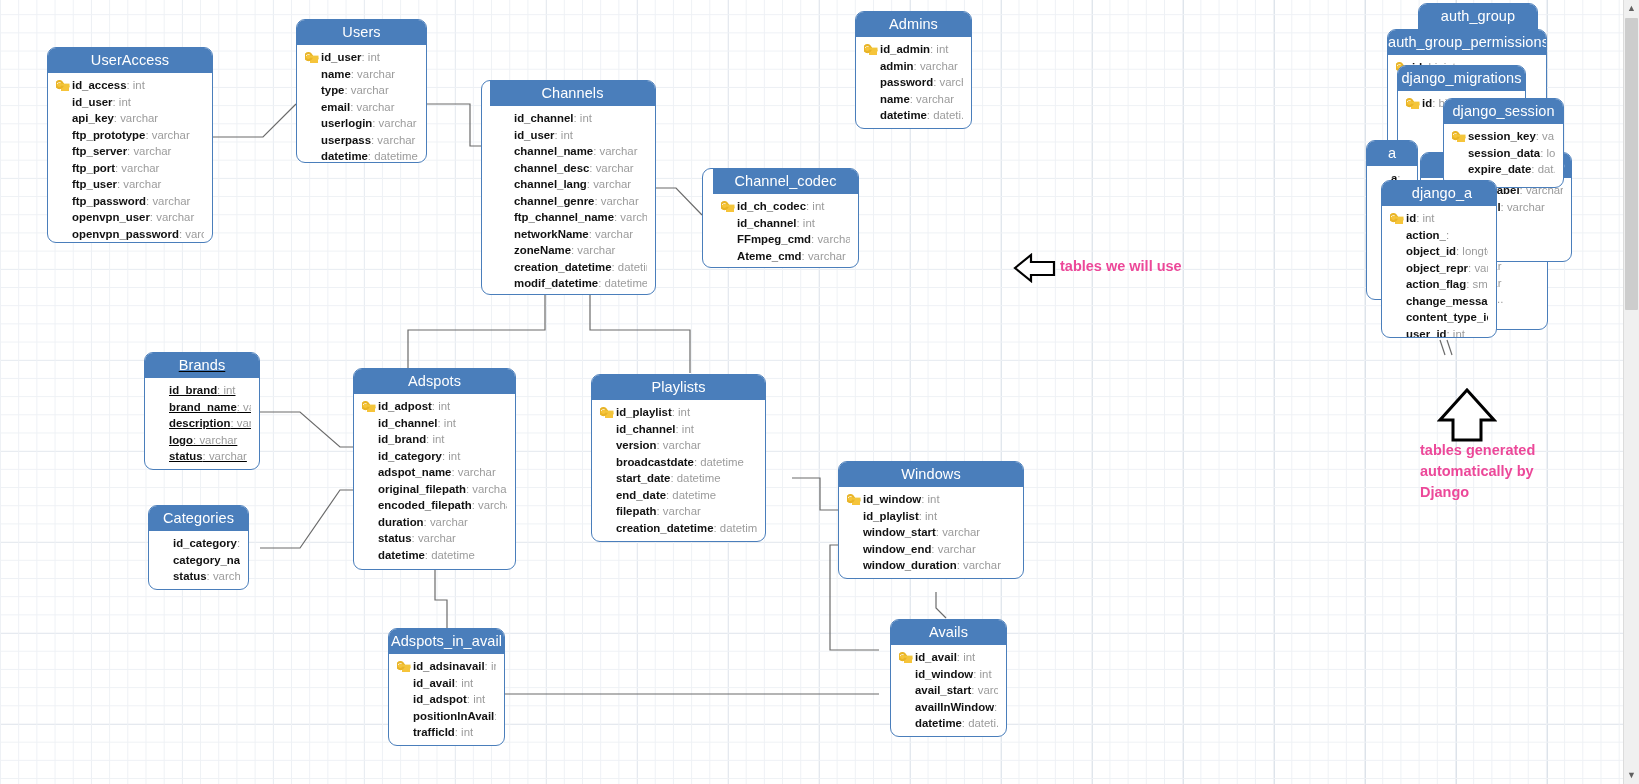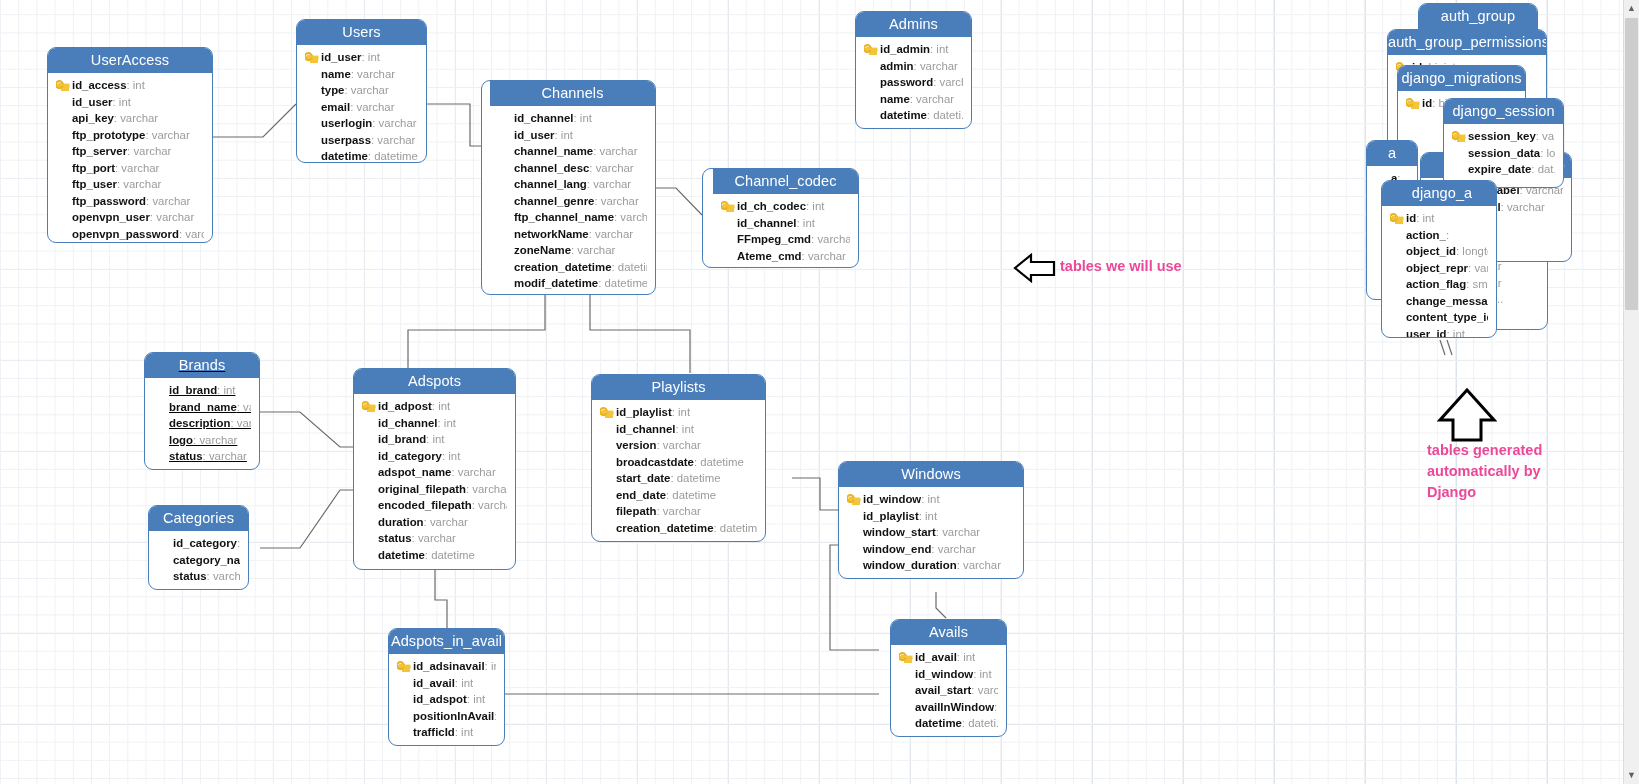--- a/index.html
+++ b/index.html
@@ -414,19 +414,19 @@
 </div>
 
 <svg class="arrow" style="left:1013px;top:252px;width:43px;height:32px;" viewBox="0 0 43 32">
   <path d="M2,16 L18,3 L18,10 L41,10 L41,23 L18,23 L18,29 Z" fill="#ffffff" stroke="#000" stroke-width="2.2" stroke-linejoin="miter"></path>
 </svg>
 <div class="annot" style="left:1060px;top:256px;">tables we will use</div>
 
 <svg class="arrow" style="left:1437px;top:387px;width:60px;height:56px;" viewBox="0 0 60 56">
   <path d="M30,3 L57,33 L44,33 L44,53 L16,53 L16,33 L3,33 Z" fill="#ffffff" stroke="#000" stroke-width="3" stroke-linejoin="miter"></path>
 </svg>
-<div class="annot" style="left:1420px;top:440px;width:160px;margin-left:7px;">tables generated automatically by Django</div>
+<div class="annot" style="left:1420px;top:440px;width:160px;">tables generated automatically by Django</div>
 
 <div id="vscroll">
   <div id="vup">▲</div>
   <div id="vthumb"></div>
   <div id="vdn">▼</div>
 </div>
 
 </body></html>

